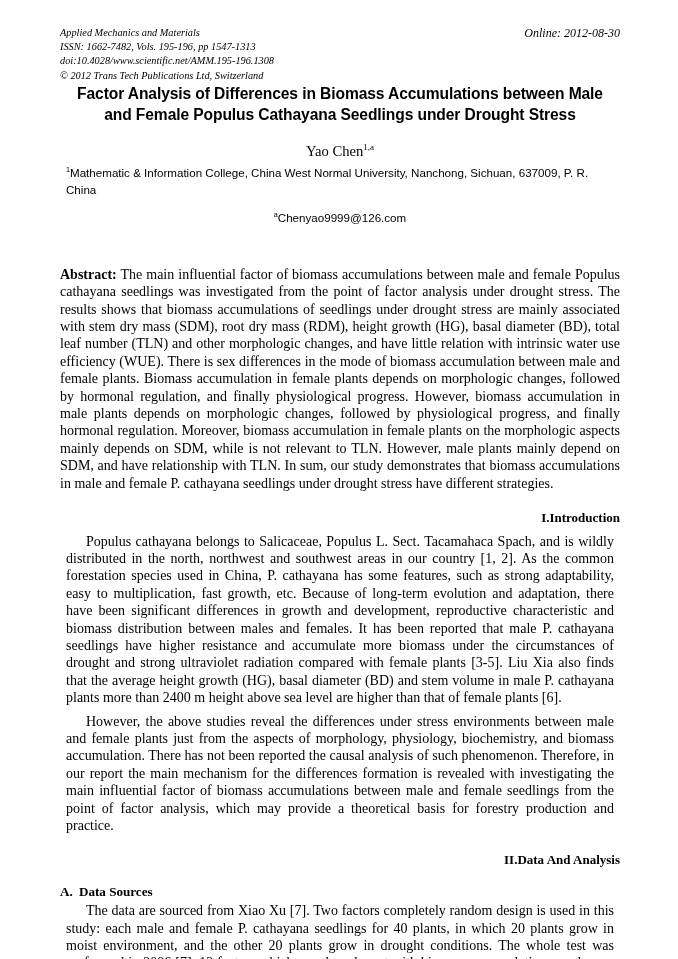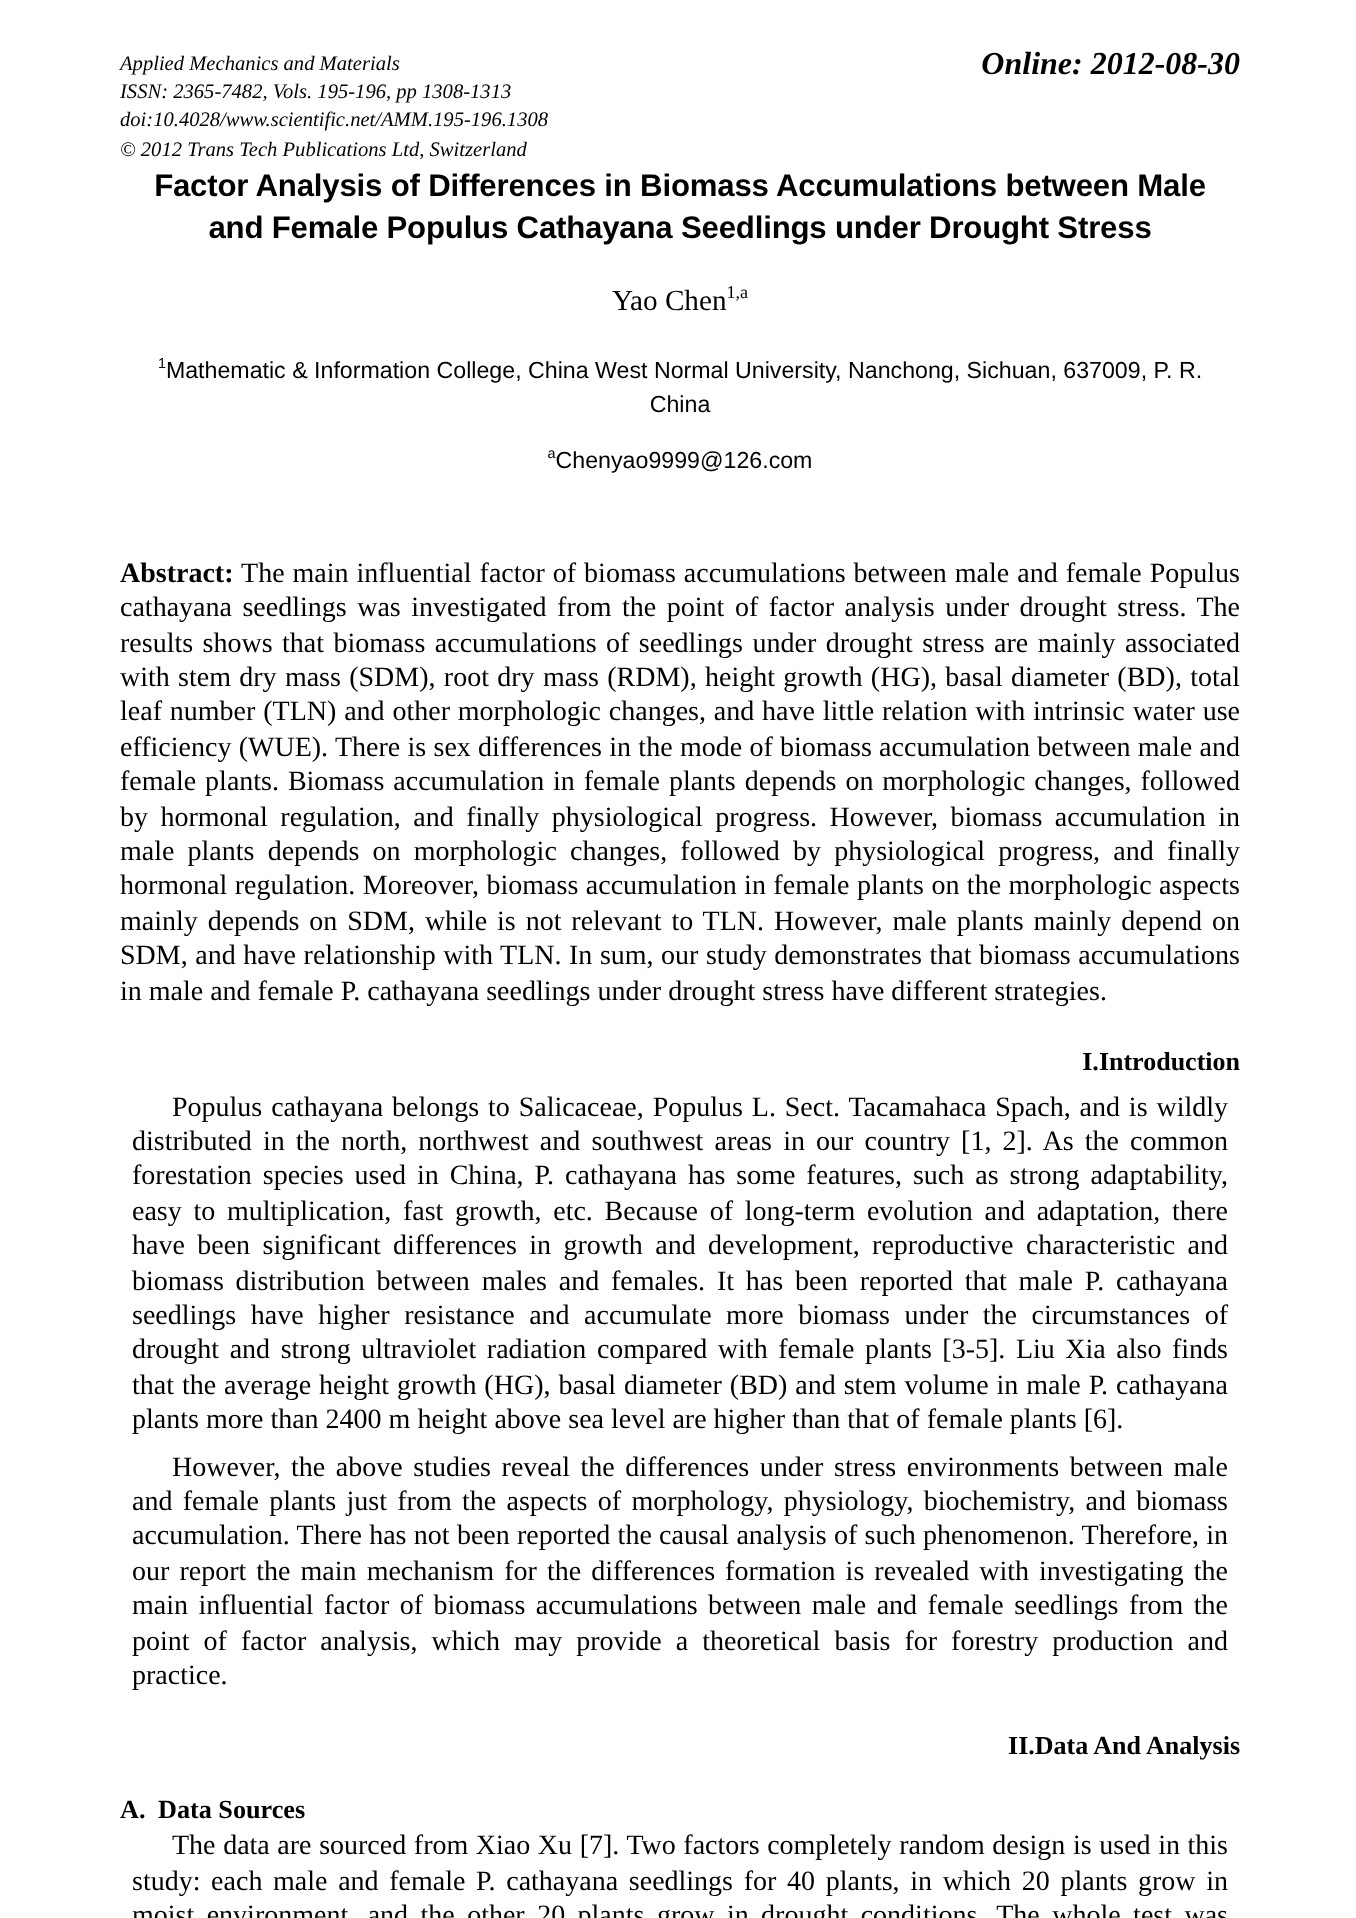--- a/index.html
+++ b/index.html
@@ -33,24 +33,23 @@
     line-height: 14.2px;
     color: #000;
   }
   .journal-header .line { white-space: nowrap; }
   .online-date {
     position: absolute;
     right: 0;
     top: 0;
     font-family: "Liberation Serif", "DejaVu Serif", serif;
     font-style: italic;
-    font-size: 16px;
+    font-size: 12px;
     line-height: 14.2px;
     white-space: nowrap;
-    font-weight: bold;
   }
 
   
   .title {
     font-family: "Liberation Sans", "DejaVu Sans", sans-serif;
     font-weight: bold;
     font-size: 15.6px;
     line-height: 21px;
     text-align: center;
     letter-spacing: -0.1px;
@@ -59,25 +58,25 @@
 
   
   .author {
     margin-top: 17px;
     font-family: Liberation Serif, serif;
     font-size: 14.6px;
     line-height: 19px;
     text-align: center;
   }
   .affiliation {
-    margin-top: 16px;
+    margin-top: 3px;
     font-family: "Liberation Sans", "DejaVu Sans", sans-serif;
     font-size: 11.6px;
     line-height: 17.5px;
-    text-align: center;
+    text-align: left;
     padding: 0 6px;
   }
   .email {
     margin-top: 11px;
     font-family: "Liberation Sans", "DejaVu Sans", sans-serif;
     font-size: 11.6px;
     line-height: 16px;
     text-align: center;
   }
   sup.mark {
@@ -138,21 +137,21 @@
   p.body.tight { margin-top: 2px; }
 </style>
 </head>
 <body>
 
 <div class="page">
   <div class="content">
 
     <div class="journal-header">
       <div class="line">Applied Mechanics and Materials</div>
-      <div class="line">ISSN: 2365-7482, Vols. 195-196, pp 1308-1313</div>
+      <div class="line">ISSN: 1662-7482, Vols. 195-196, pp 1547-1313</div>
       <div class="line">doi:10.4028/www.scientific.net/AMM.195-196.1308</div>
       <div class="line">© 2012 Trans Tech Publications Ltd, Switzerland</div>
       <div class="online-date">Online: 2012-08-30</div>
     </div>
 
     <div class="title">Factor Analysis of Differences in Biomass Accumulations between Male and Female Populus Cathayana Seedlings under Drought Stress</div>
 
     <div class="author">
       <span>Yao Chen</span><sup class="mark">1,a</sup>
     </div>

